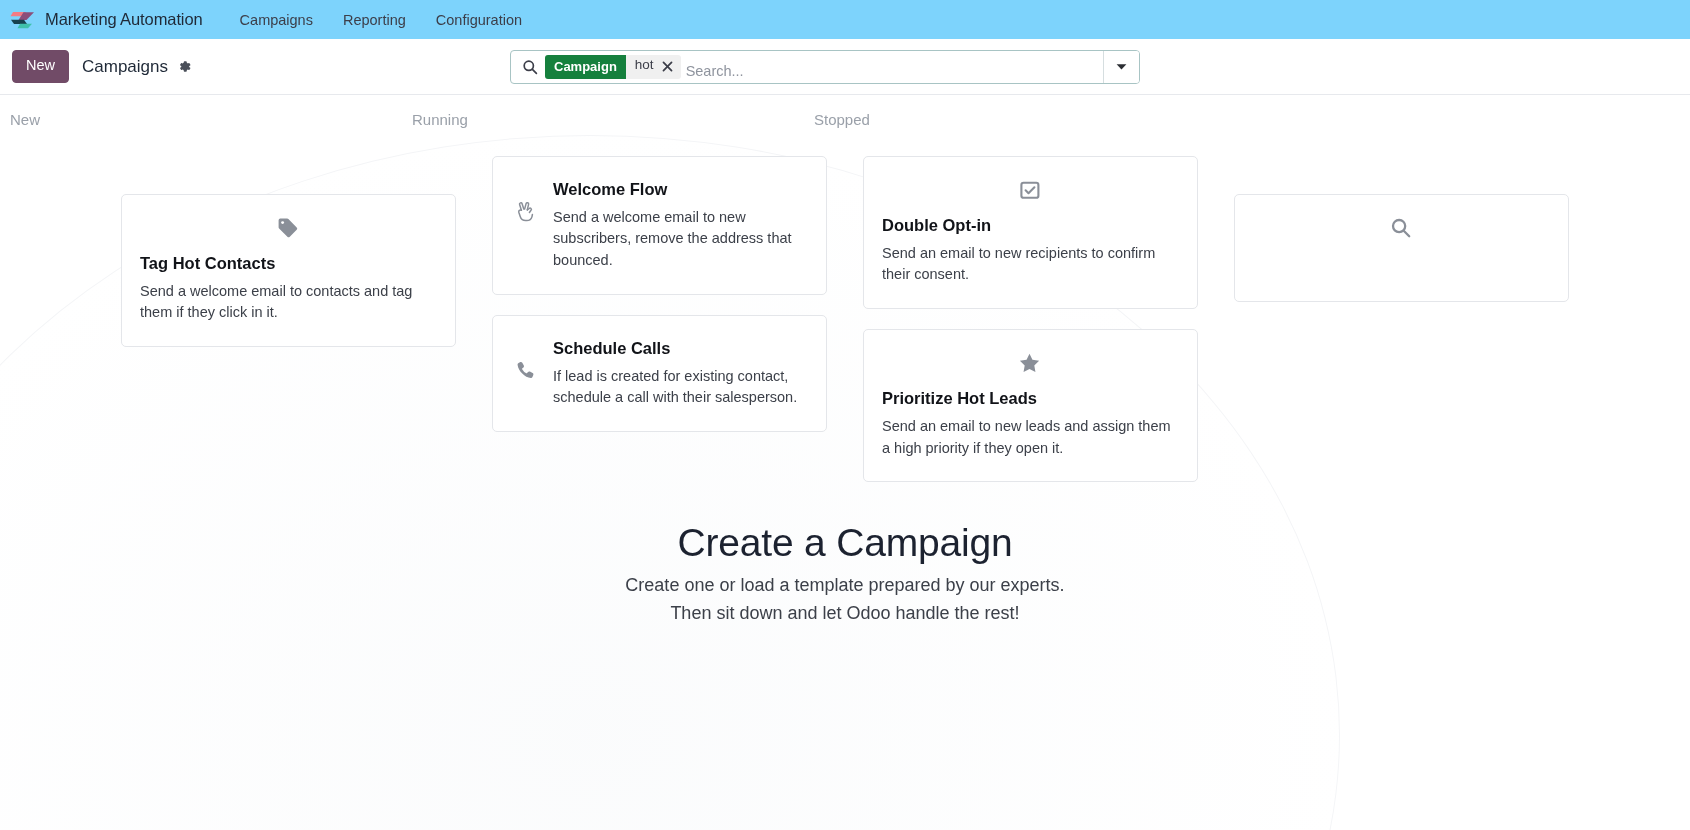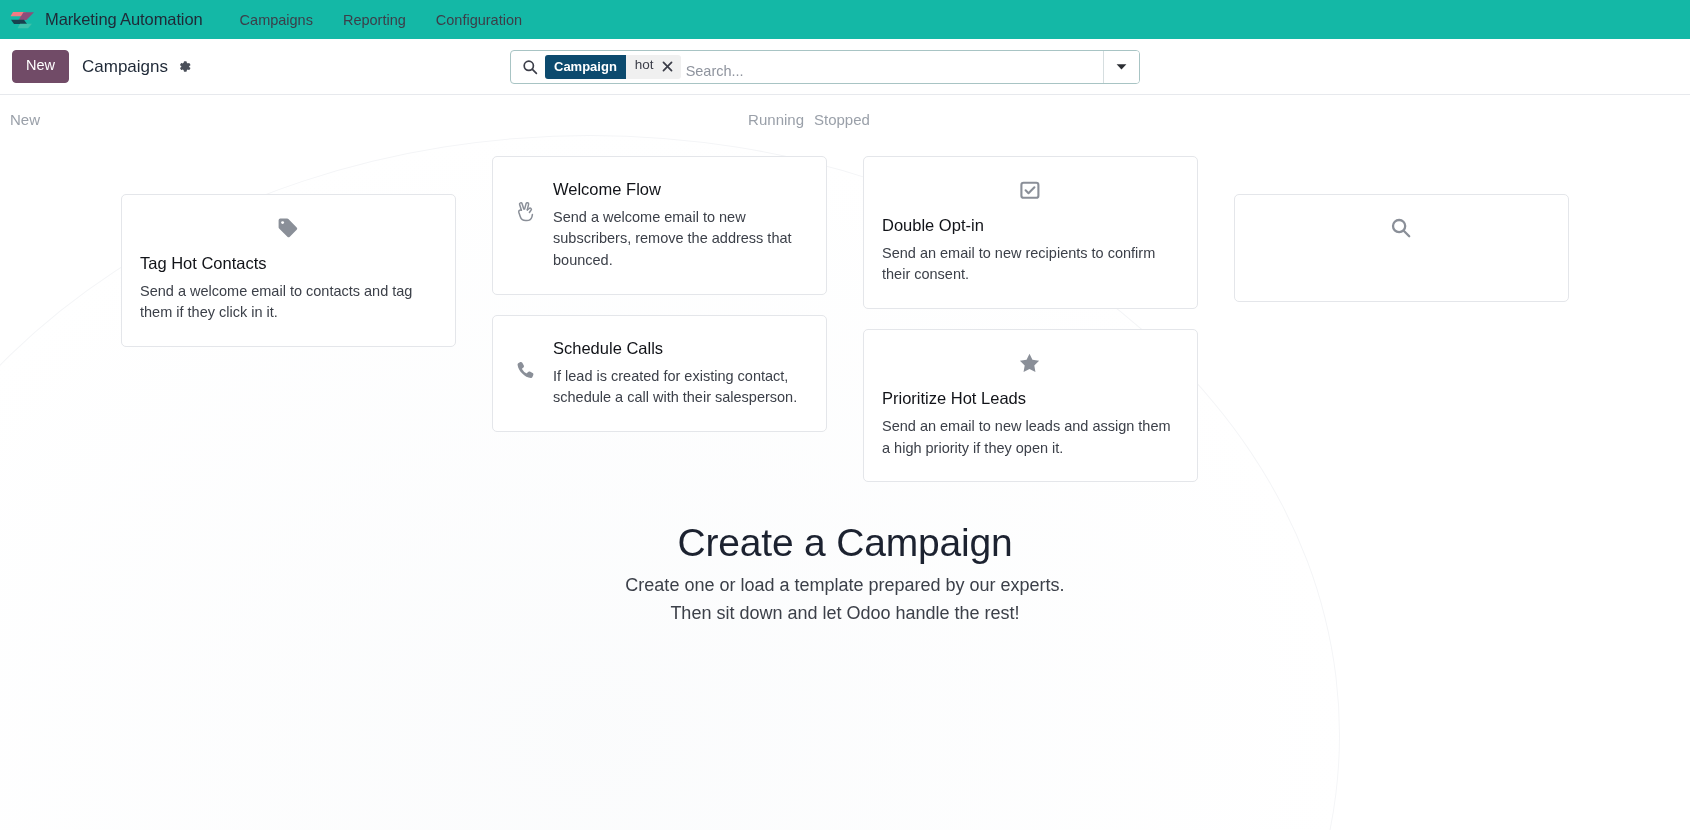--- a/index.html
+++ b/index.html
@@ -12,21 +12,21 @@
     font-family: "Liberation Sans", sans-serif;
     -webkit-font-smoothing: antialiased;
   }
 
   
   .navbar {
     height: 39px;
     display: flex;
     align-items: center;
     padding: 0 0 0 8px;
-    background: #14b8a6;
+    background: #7dd3fc;
     position: relative;
     z-index: 20;
   }
   .brand-logo {
     width: 30px;
     height: 30px;
     display: flex;
     align-items: center;
     justify-content: center;
     flex: 0 0 auto;
@@ -128,21 +128,21 @@
   }
   .facet {
     display: flex;
     align-items: stretch;
     border-radius: 3px;
     overflow: hidden;
     height: 24px;
     background: #f0f0f0;
   }
   .facet-label {
-    background: #0c4a6e;
+    background: #15803d;
     color: #ffffff;
     font-size: 13px;
     font-weight: bold;
     display: flex;
     align-items: center;
     padding: 0 9px;
     white-space: nowrap;
   }
   .facet-value {
     color: #3c3e49;
@@ -210,21 +210,21 @@
     padding: 16px 0 0 0;
     position: relative;
     z-index: 3;
   }
   .column-head {
     font-size: 15px;
     color: #9aa0a9;
     padding-left: 10px;
   }
   .col-new { width: 402px; }
-  .col-running { width: 402px; text-align: right; }
+  .col-running { width: 402px; }
   .col-stopped { width: 402px; }
 
   
   .templates-area {
     position: relative;
     z-index: 5;
     margin-top: 28px;
     display: flex;
     justify-content: center;
     align-items: flex-start;
@@ -257,21 +257,21 @@
     display: flex;
     align-items: center;
     justify-content: center;
     color: #8a8f98;
     padding-top: 22px;
   }
   .tpl-card.short .tpl-icon { padding-top: 0; }
   .tpl-body { flex: 1 1 auto; min-width: 0; }
   .tpl-title {
     font-size: 16.5px;
-    font-weight: normal;
+    font-weight: bold;
     color: #111318;
     margin-bottom: 7px;
     line-height: 1.25;
   }
   .tpl-desc {
     font-size: 14.5px;
     color: #3c4049;
     line-height: 1.5;
   }
 

